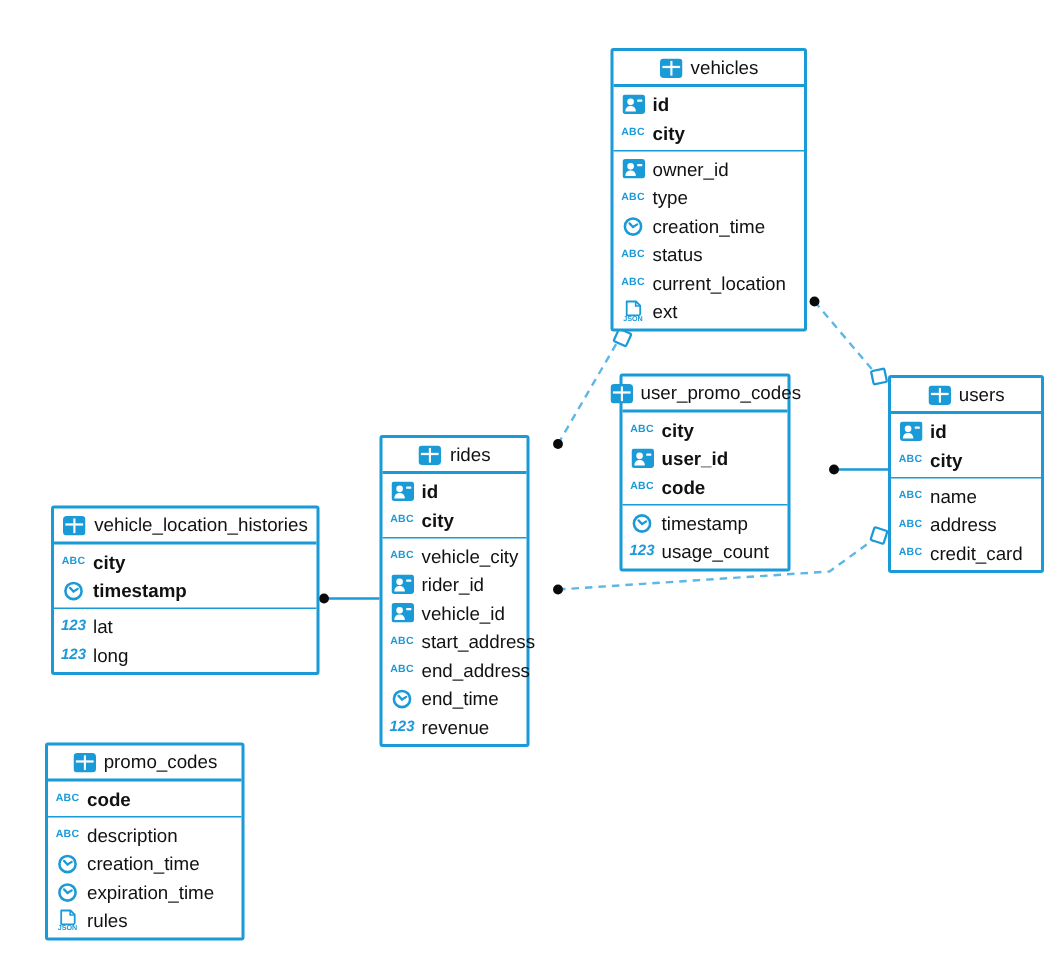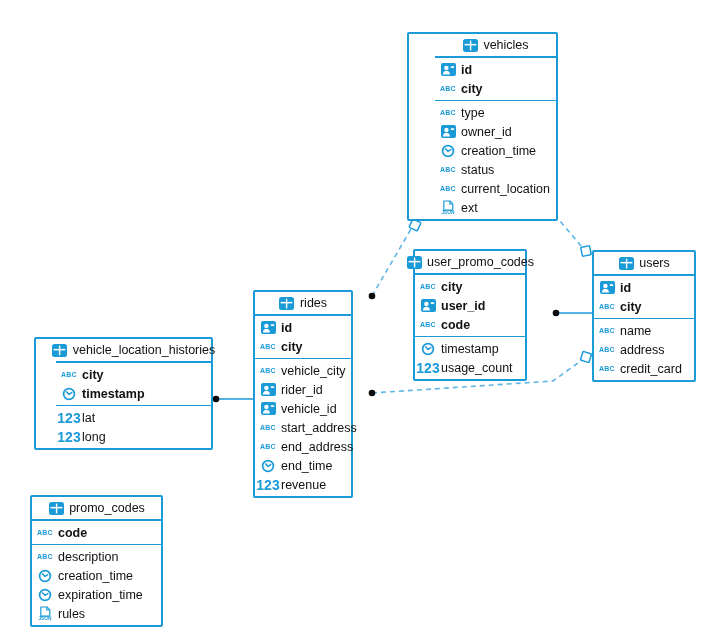--- a/index.html
+++ b/index.html
@@ -25,21 +25,21 @@
   }
   .sect { padding:2px 0; }
   .sect.pk { border-bottom:1.5px solid var(--accent); }
   .row {
     height:19px; display:flex; align-items:center; gap:5px; padding:0 5px;
     font-size:12.5px; color:var(--ink); white-space:nowrap;
   }
   .row.pk { font-weight:bold; }
   .icon { width:16px; display:inline-flex; justify-content:center; align-items:center; flex-shrink:0; }
   .tt { color:var(--accent); font-weight:bold; font-size:7px; letter-spacing:0.2px; }
-  .tn { color:var(--accent); font-weight:bold; font-size:14px; }
+  .tn { color:var(--accent); font-weight:bold; font-size:10px;font-style:italic; }
 </style>
 </head>
 <body>
 
 <div id="canvas">
     <svg id="wires" width="705" height="636">
       <g>
         <polyline points="216,399 253,399" class="solid"></polyline>
         <circle cx="216" cy="399" r="3.3" class="dot"></circle>
       </g>
@@ -56,21 +56,21 @@
         <polyline points="543,201 582,247" class="dashed"></polyline>
         <circle cx="543" cy="201" r="3.3" class="dot"></circle>
         <rect x="-4.5" y="-4.5" width="9" height="9" rx="1" class="square" transform="translate(586,251) rotate(-12)"></rect>
       </g>
       <g>
         <polyline points="372,393 553,381 582,360" class="dashed"></polyline>
         <circle cx="372" cy="393" r="3.3" class="dot"></circle>
         <rect x="-4.5" y="-4.5" width="9" height="9" rx="1" class="square" transform="translate(586,357) rotate(18)"></rect>
       </g>
     </svg>
-    <div class="table" style="left: 407px; top: 32px; width: 151px; padding-left: 26px;">
+    <div class="table" style="left: 407px; top: 32px; width: 131px;">
       <div class="thead">
         <span class="icon">
           <svg width="15" height="13" viewBox="0 0 15 13">
             <rect width="15" height="13" rx="2.5" fill="#1b9ad8"></rect>
             <rect x="1.6" y="4.9" width="11.8" height="1.5" fill="#fff"></rect>
             <rect x="6.9" y="1.6" width="1.4" height="9.8" fill="#fff"></rect>
           </svg>
         </span>
         <span>vehicles</span>
       </div>
@@ -89,34 +89,34 @@
         <div class="row pk">
           <span class="icon">
             <span class="tt">ABC</span>
           </span>
           <span>city</span>
         </div>
       </div>
       <div class="sect">
         <div class="row">
           <span class="icon">
+            <svg width="15" height="13" viewBox="0 0 15 13">
+              <rect width="15" height="13" rx="2" fill="#1b9ad8"></rect>
+              <circle cx="5.4" cy="4.9" r="2.2" fill="#fff"></circle>
+              <path d="M1.9 11.4C1.9 8.9 3.5 7.7 5.4 7.7c1.9 0 3.5 1.2 3.5 3.7Z" fill="#fff"></path>
+              <rect x="9.8" y="3.3" width="3.4" height="1.6" rx="0.4" fill="#fff"></rect>
+            </svg>
+          </span>
+          <span>owner_id</span>
+        </div>
+        <div class="row">
+          <span class="icon">
             <span class="tt">ABC</span>
           </span>
           <span>type</span>
-        </div>
-        <div class="row">
-          <span class="icon">
-            <svg width="15" height="13" viewBox="0 0 15 13">
-              <rect width="15" height="13" rx="2" fill="#1b9ad8"></rect>
-              <circle cx="5.4" cy="4.9" r="2.2" fill="#fff"></circle>
-              <path d="M1.9 11.4C1.9 8.9 3.5 7.7 5.4 7.7c1.9 0 3.5 1.2 3.5 3.7Z" fill="#fff"></path>
-              <rect x="9.8" y="3.3" width="3.4" height="1.6" rx="0.4" fill="#fff"></rect>
-            </svg>
-          </span>
-          <span>owner_id</span>
         </div>
         <div class="row">
           <span class="icon">
             <svg width="14" height="14" viewBox="0 0 14 14">
               <circle cx="7" cy="7" r="5.4" fill="none" stroke="#1b9ad8" stroke-width="1.7"></circle>
               <path d="M7 7.3 4.7 4.9" stroke="#1b9ad8" stroke-width="1.5" stroke-linecap="round" fill="none"></path>
               <path d="M7 7.3 9.8 5.6" stroke="#1b9ad8" stroke-width="1.5" stroke-linecap="round" fill="none"></path>
             </svg>
           </span>
           <span>creation_time</span>
@@ -333,21 +333,21 @@
           <span>end_time</span>
         </div>
         <div class="row">
           <span class="icon">
             <span class="tn">123</span>
           </span>
           <span>revenue</span>
         </div>
       </div>
     </div>
-    <div class="table" style="left: 34px; top: 337px; width: 179px; padding-left: 20px;">
+    <div class="table" style="left: 34px; top: 337px; width: 179px;">
       <div class="thead">
         <span class="icon">
           <svg width="15" height="13" viewBox="0 0 15 13">
             <rect width="15" height="13" rx="2.5" fill="#1b9ad8"></rect>
             <rect x="1.6" y="4.9" width="11.8" height="1.5" fill="#fff"></rect>
             <rect x="6.9" y="1.6" width="1.4" height="9.8" fill="#fff"></rect>
           </svg>
         </span>
         <span>vehicle_location_histories</span>
       </div>

